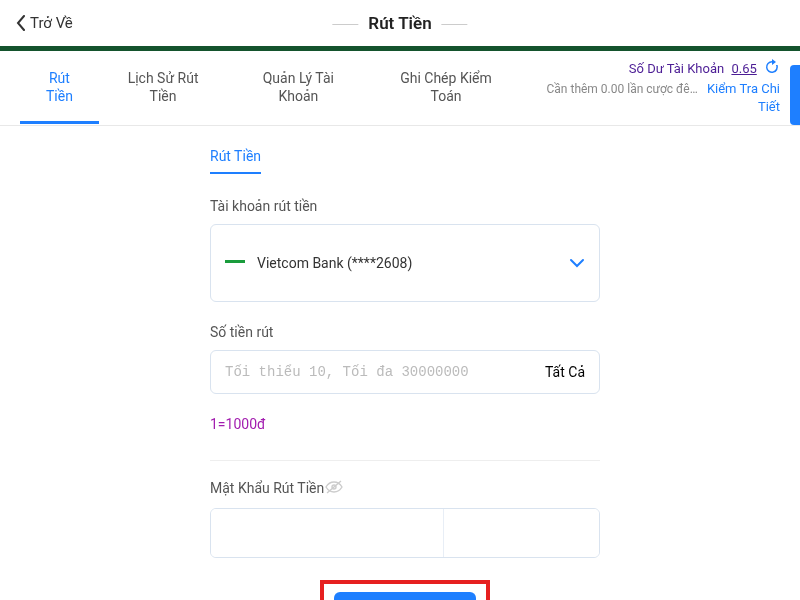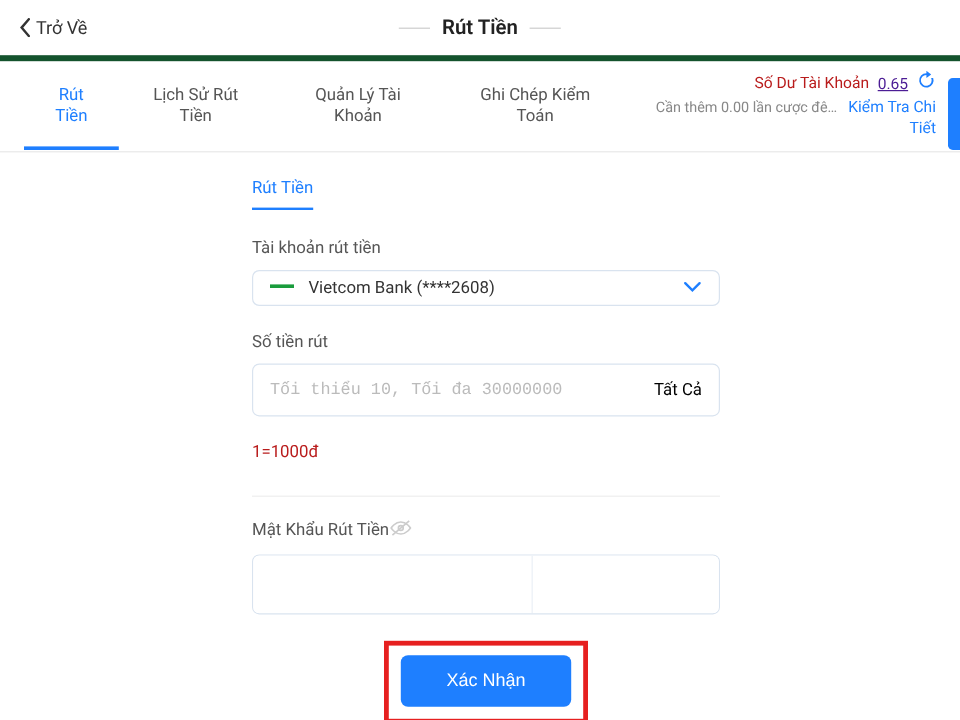--- a/index.html
+++ b/index.html
@@ -66,21 +66,21 @@
       color: #1e7fff;
       border-bottom-color: #1e7fff;
     }
     .balance-area {
       margin-left: auto;
       text-align: right;
       padding: 8px 0;
       font-size: 13px;
       line-height: 1.4;
     }
-    .balance-label { color: #b91c1c; }
+    .balance-label { color: #4c1d95; }
     .balance-value {
       color: #4c1d95;
       text-decoration: underline;
       margin-left: 4px;
     }
     .refresh-icon {
       display: inline-block;
       vertical-align: middle;
       margin-left: 4px;
       color: #1e7fff;
@@ -119,21 +119,21 @@
     .form-group { margin-bottom: 22px; }
     .form-label {
       display: block;
       color: #555;
       margin-bottom: 10px;
       font-size: 14px;
     }
     .select-box {
       border: 1px solid #d9e3ef;
       border-radius: 6px;
-      padding: 6px 14px;
+      padding: 30px 14px;
       display: flex;
       align-items: center;
       cursor: pointer;
       background: #fff;
     }
     .bank-icon {
       width: 22px;
       height: 14px;
       margin-right: 10px;
       position: relative;
@@ -164,21 +164,21 @@
       font-family: Liberation Mono, monospace;
     }
     .input-box input::placeholder { color: #bbb; }
     .all-btn {
       color: #000000;
       cursor: pointer;
       margin-left: 10px;
       font-size: 14px;
     }
     .rate-note {
-      color: #b91c1c;
+      color: #a21caf;
       font-size: 14px;
       margin-bottom: 28px;
     }
     .divider {
       border: none;
       border-top: 1px solid #eee;
       margin-bottom: 18px;
     }
     .pwd-row {
       display: flex;

